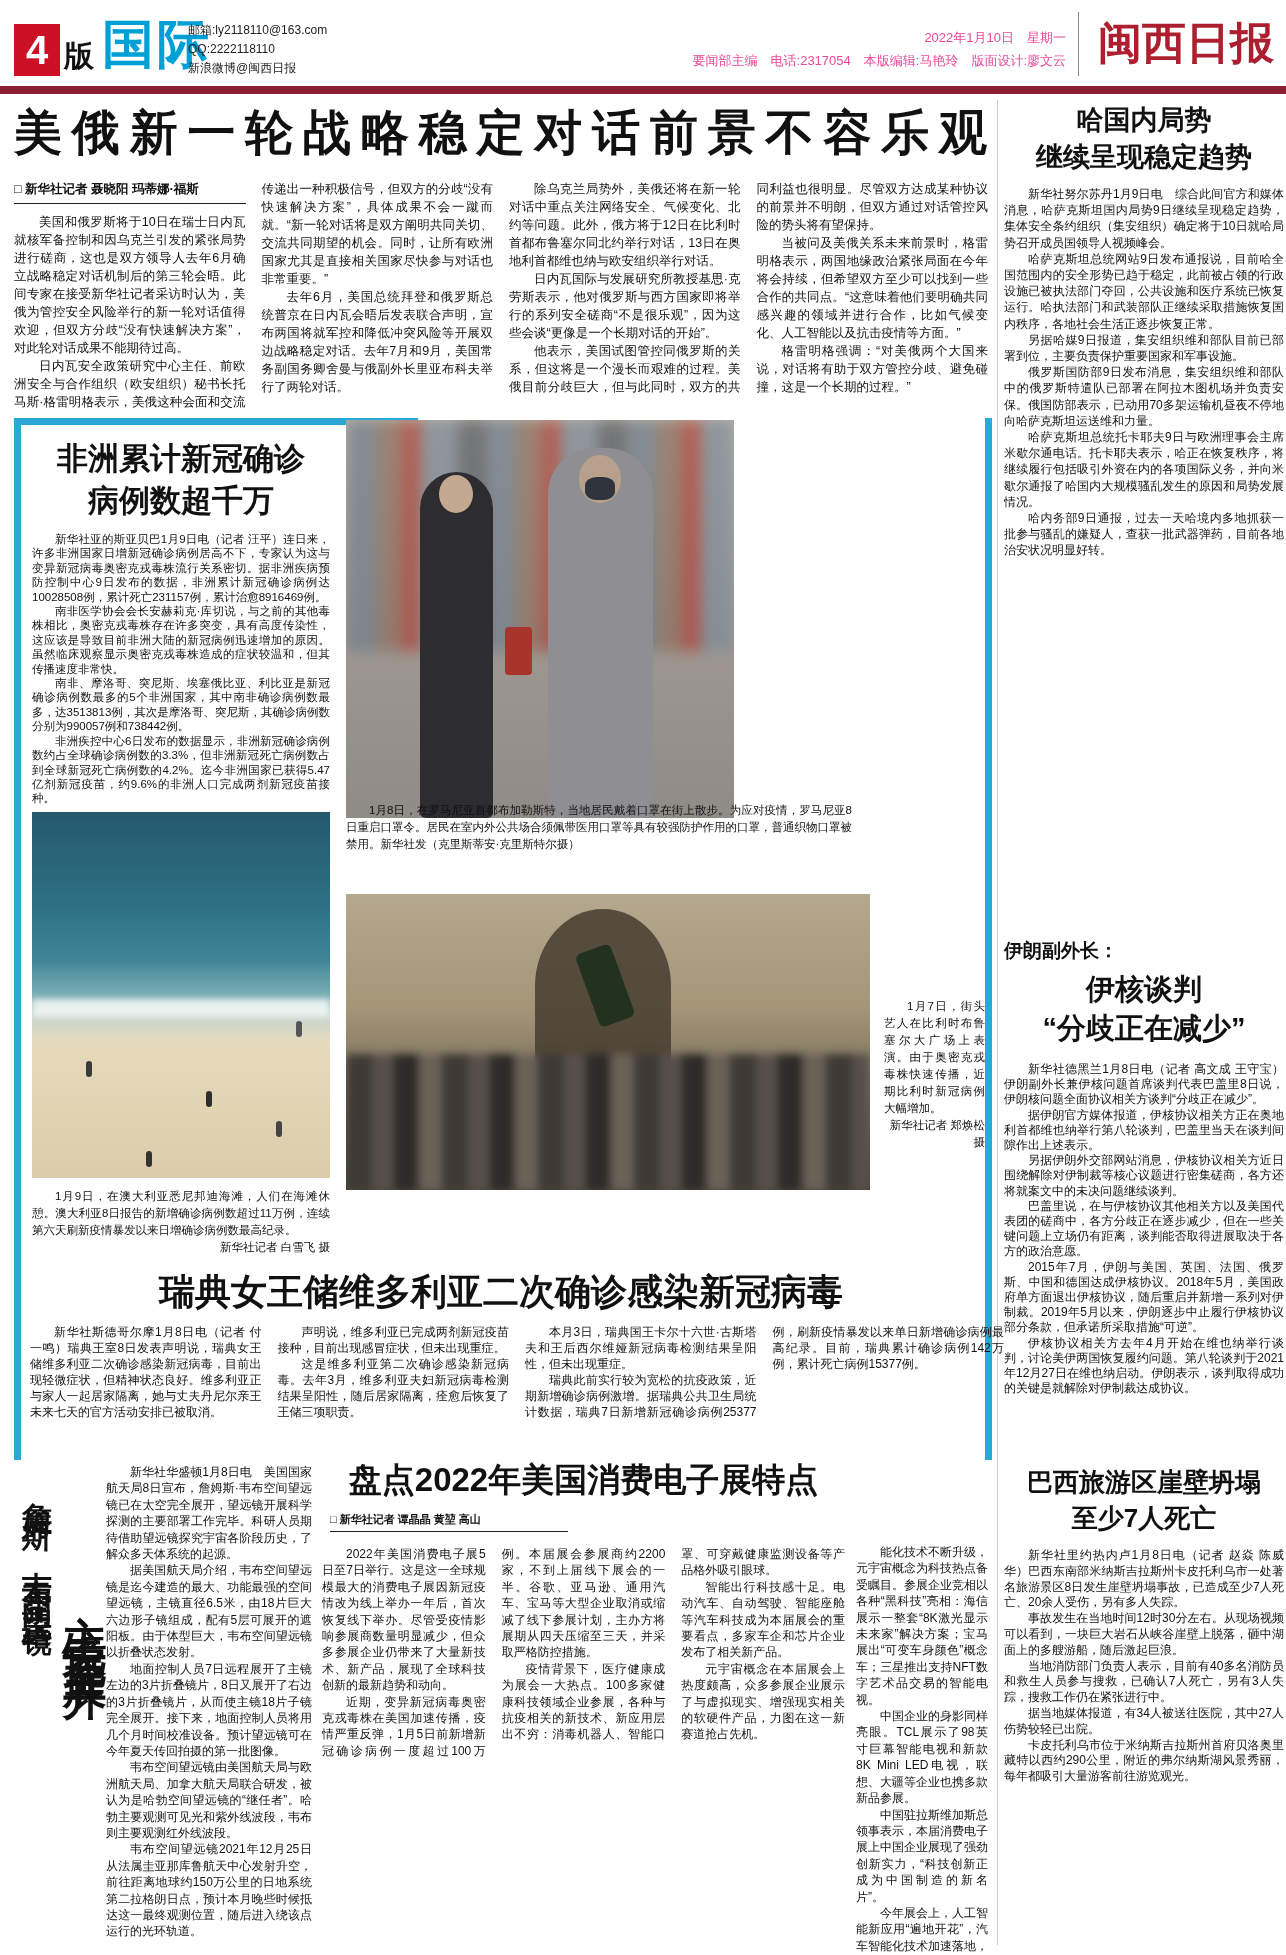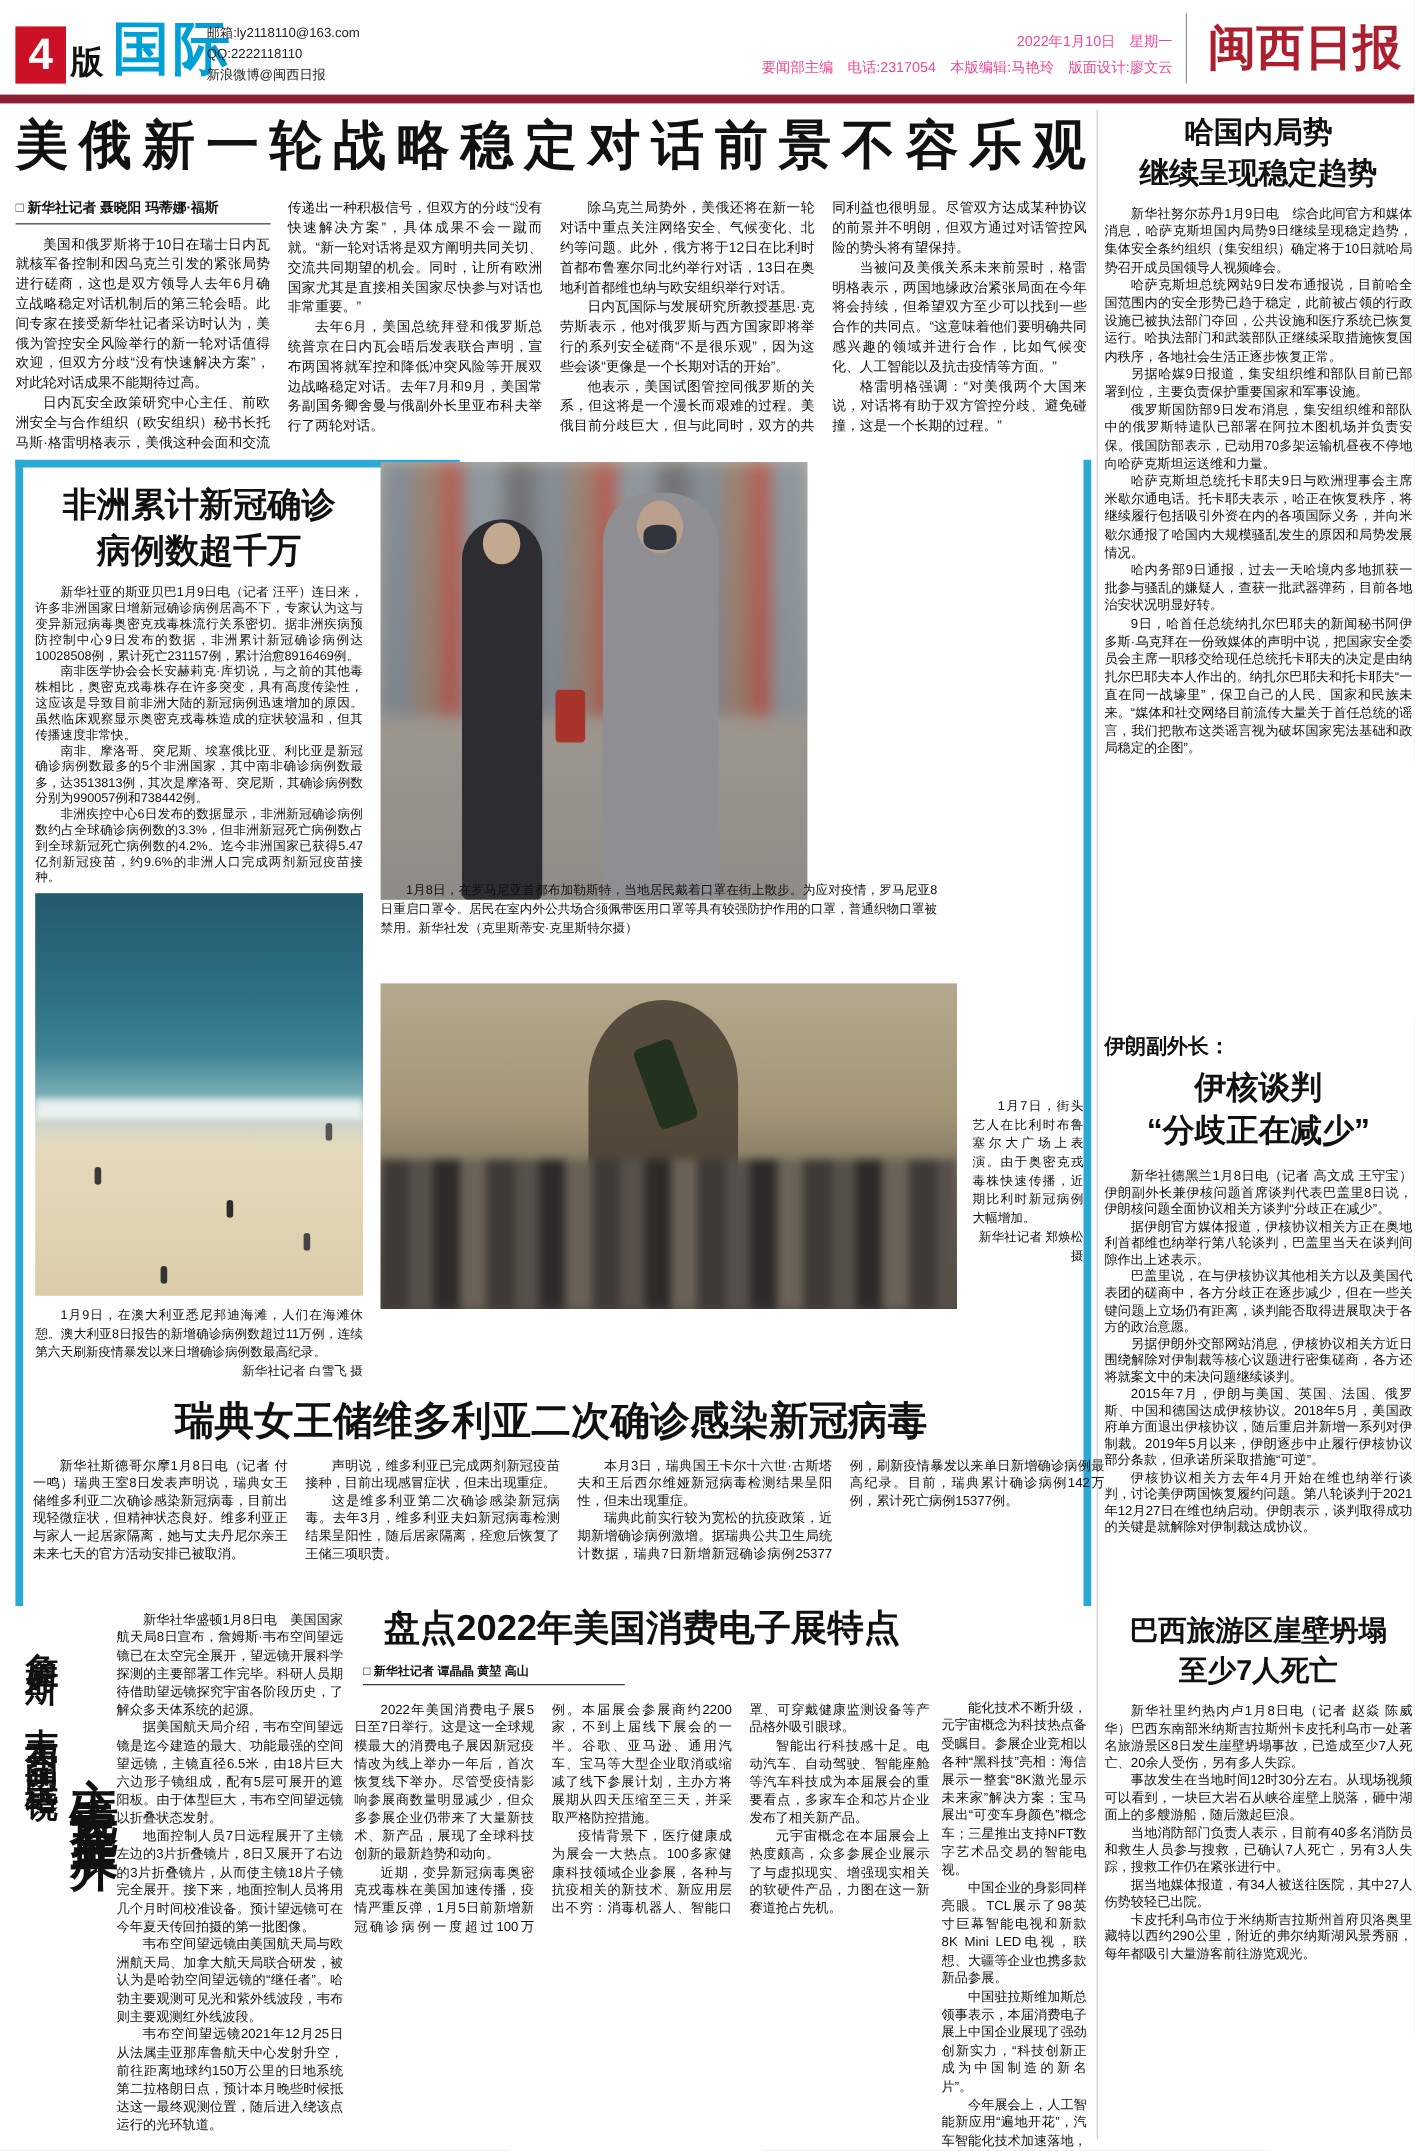--- a/index.html
+++ b/index.html
@@ -126,33 +126,32 @@
     <div>哈国内局势</div>
     <div>继续呈现稳定趋势</div>
   </div>
   <div class="abs art kaz-body">
     <p>新华社努尔苏丹1月9日电　综合此间官方和媒体消息，哈萨克斯坦国内局势9日继续呈现稳定趋势，集体安全条约组织（集安组织）确定将于10日就哈局势召开成员国领导人视频峰会。</p>
     <p>哈萨克斯坦总统网站9日发布通报说，目前哈全国范围内的安全形势已趋于稳定，此前被占领的行政设施已被执法部门夺回，公共设施和医疗系统已恢复运行。哈执法部门和武装部队正继续采取措施恢复国内秩序，各地社会生活正逐步恢复正常。</p>
     <p>另据哈媒9日报道，集安组织维和部队目前已部署到位，主要负责保护重要国家和军事设施。</p>
     <p>俄罗斯国防部9日发布消息，集安组织维和部队中的俄罗斯特遣队已部署在阿拉木图机场并负责安保。俄国防部表示，已动用70多架运输机昼夜不停地向哈萨克斯坦运送维和力量。</p>
     <p>哈萨克斯坦总统托卡耶夫9日与欧洲理事会主席米歇尔通电话。托卡耶夫表示，哈正在恢复秩序，将继续履行包括吸引外资在内的各项国际义务，并向米歇尔通报了哈国内大规模骚乱发生的原因和局势发展情况。</p>
     <p>哈内务部9日通报，过去一天哈境内多地抓获一批参与骚乱的嫌疑人，查获一批武器弹药，目前各地治安状况明显好转。</p>
-    <p>9日，哈首任总统纳扎尔巴耶夫的新闻秘书阿伊多斯·乌克拜在一份致媒体的声明中说，把国家安全委员会主席一职移交给现任总统托卡耶夫的决定是由纳扎尔巴耶夫本人作出的。纳扎尔巴耶夫和托卡耶夫“一直在同一战壕里”，保卫自己的人民、国家和民族未来。“媒体和社交网络目前流传大量关于首任总统的谣言，我们把散布这类谣言视为破坏国家宪法基础和政局稳定的企图”。</p>
   </div>
 
   <div class="abs iran-kicker">伊朗副外长：</div>
   <div class="abs hl-center iran-title">
     <div>伊核谈判</div>
     <div>“分歧正在减少”</div>
   </div>
   <div class="abs art iran-body">
     <p>新华社德黑兰1月8日电（记者 高文成 王守宝）伊朗副外长兼伊核问题首席谈判代表巴盖里8日说，伊朗核问题全面协议相关方谈判“分歧正在减少”。</p>
     <p>据伊朗官方媒体报道，伊核协议相关方正在奥地利首都维也纳举行第八轮谈判，巴盖里当天在谈判间隙作出上述表示。</p>
+    <p>另据伊朗外交部网站消息，伊核协议相关方近日围绕解除对伊制裁等核心议题进行密集磋商，各方还将就案文中的未决问题继续谈判。</p>
     <p>巴盖里说，在与伊核协议其他相关方以及美国代表团的磋商中，各方分歧正在逐步减少，但在一些关键问题上立场仍有距离，谈判能否取得进展取决于各方的政治意愿。</p>
-    <p>另据伊朗外交部网站消息，伊核协议相关方近日围绕解除对伊制裁等核心议题进行密集磋商，各方还将就案文中的未决问题继续谈判。</p>
     <p>2015年7月，伊朗与美国、英国、法国、俄罗斯、中国和德国达成伊核协议。2018年5月，美国政府单方面退出伊核协议，随后重启并新增一系列对伊制裁。2019年5月以来，伊朗逐步中止履行伊核协议部分条款，但承诺所采取措施“可逆”。</p>
     <p>伊核协议相关方去年4月开始在维也纳举行谈判，讨论美伊两国恢复履约问题。第八轮谈判于2021年12月27日在维也纳启动。伊朗表示，谈判取得成功的关键是就解除对伊制裁达成协议。</p>
   </div>
 
   <div class="abs hl-center bra-title">
     <div>巴西旅游区崖壁坍塌</div>
     <div>至少7人死亡</div>
   </div>
   <div class="abs art bra-body">
     <p>新华社里约热内卢1月8日电（记者 赵焱 陈威华）巴西东南部米纳斯吉拉斯州卡皮托利乌市一处著名旅游景区8日发生崖壁坍塌事故，已造成至少7人死亡、20余人受伤，另有多人失踪。</p>

